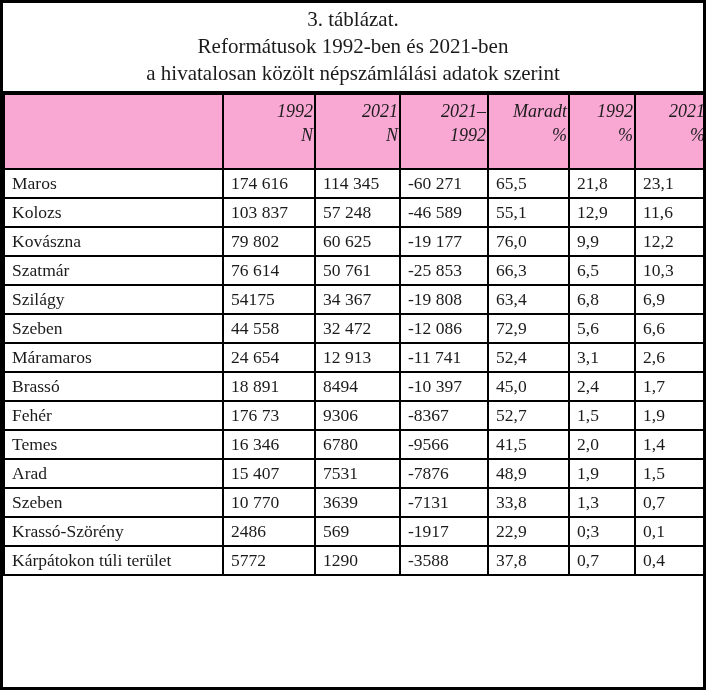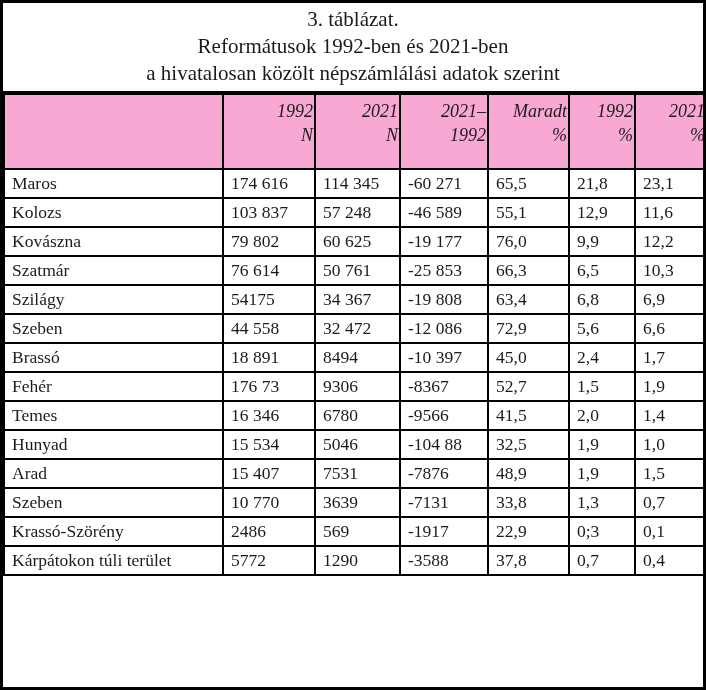--- a/index.html
+++ b/index.html
@@ -160,20 +160,29 @@
         <tr>
           <td>Szeben</td>
           <td>44 558</td>
           <td>32 472</td>
           <td>-12 086</td>
           <td>72,9</td>
           <td>5,6</td>
           <td>6,6</td>
         </tr>
         <tr>
+          <td>Máramaros</td>
+          <td>24 654</td>
+          <td>12 913</td>
+          <td>-11 741</td>
+          <td>52,4</td>
+          <td>3,1</td>
+          <td>2,6</td>
+        </tr>
+        <tr>
           <td>Brassó</td>
           <td>18 891</td>
           <td>8494</td>
           <td>-10 397</td>
           <td>45,0</td>
           <td>2,4</td>
           <td>1,7</td>
         </tr>
         <tr>
           <td>Fehér</td>
@@ -187,29 +196,20 @@
         <tr>
           <td>Temes</td>
           <td>16 346</td>
           <td>6780</td>
           <td>-9566</td>
           <td>41,5</td>
           <td>2,0</td>
           <td>1,4</td>
         </tr>
         <tr>
-          <td>Hunyad</td>
-          <td>15 534</td>
-          <td>5046</td>
-          <td>-104 88</td>
-          <td>32,5</td>
-          <td>1,9</td>
-          <td>1,0</td>
-        </tr>
-        <tr>
           <td>Arad</td>
           <td>15 407</td>
           <td>7531</td>
           <td>-7876</td>
           <td>48,9</td>
           <td>1,9</td>
           <td>1,5</td>
         </tr>
         <tr>
           <td>Szeben</td>

